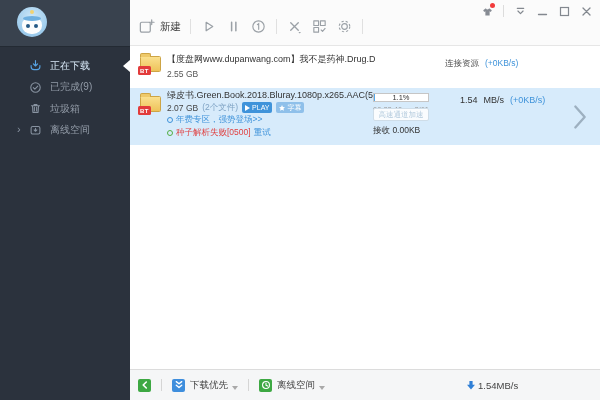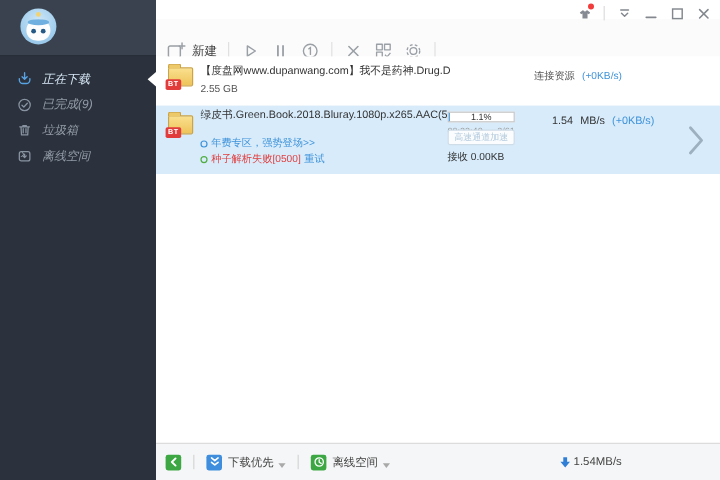--- a/index.html
+++ b/index.html
@@ -11,35 +11,35 @@
   .sidebar { position:absolute; left:0; top:0; width:130px; height:400px; background:#2b323d; }
   .sb-header { position:absolute; left:0; top:0; width:130px; height:47px; background:#39424e; border-bottom:1px solid #232a33; }
   .avatar { position:absolute; left:17px; top:7px; width:30px; height:30px; border-radius:50%;
             background:radial-gradient(circle at 50% 35%, #cfe7f7 0%, #a3cfee 60%, #8abde4 100%); overflow:hidden; }
   .avatar .face { position:absolute; left:5px; top:9px; width:20px; height:18px; background:#fdfdfd; border-radius:50% 50% 46% 46%; }
   .avatar .crest { position:absolute; left:13px; top:3px; width:4px; height:4px; background:#f2d272; border-radius:50%; }
   .avatar .eye { position:absolute; top:17px; width:4px; height:4px; background:#265a86; border-radius:50%; }
   .avatar .eye.l { left:9px; } .avatar .eye.r { left:17px; }
   .avatar .brow { position:absolute; left:6px; top:9px; width:18px; height:5px; background:#6fb0e0; border-radius:50%; }
   .sb-menu { position:absolute; left:0; top:55px; width:130px; }
-  .sb-item { position:relative; height:21.5px; display:flex; align-items:center; padding-left:14px;
-             color:#939ca8; font-size:10px; cursor:pointer;font-style:italic; }
+  .sb-item { position:relative; height:21.5px; display:flex; align-items:center; padding-left:29px;
+             color:#939ca8; font-size:10px; cursor:pointer; }
   .sb-item .sb-ic { width:13px; height:13px; margin-right:8px; flex:0 0 13px; color:#8893a1; }
   .sb-item.active { color:#d9e9f8; }
   .sb-item.active .sb-ic { color:#57a3e3; }
   .sb-item .expander { position:absolute; left:17px; top:50%; transform:translateY(-54%);
                        font-size:11px; color:#8893a1; line-height:1; }
   .sb-pointer { position:absolute; left:123px; top:60px; width:0; height:0;
                 border-top:6.5px solid transparent; border-bottom:6.5px solid transparent; border-right:7px solid #ffffff; }
 
   
   .content { position:absolute; left:130px; top:0; right:0; bottom:0; background:#fff; }
 
   
-  .toolbar { position:absolute; left:0; top:16px; right:0; height:46px; background:#fbfbfb;
+  .toolbar { position:absolute; left:0; top:0; right:0; height:46px; background:#fbfbfb;
              border-bottom:1px solid #e6e6e6; display:flex; align-items:center; padding:8px 11px 0 8px; }
   .tb-ic { width:17px; height:17px; color:#9aa0a6; cursor:pointer; }
   .tb-new { display:flex; align-items:center; cursor:pointer; }
   .tb-new .lbl { margin-left:5px; font-size:10.5px; color:#444; }
   .tb-sep { width:1px; height:15px; background:#e0e0e0; margin:0 9px; }
   .tb-group { display:flex; align-items:center; gap:8px; }
 
   
   .win-controls { position:absolute; top:3px; right:8px; display:flex; align-items:center; gap:10px; height:16px; }
   .wc { position:relative; width:12px; height:12px; color:#83888f; cursor:pointer; display:flex; align-items:center; justify-content:center; }
@@ -228,20 +228,36 @@
         <span style="color:#555">连接资源</span>
         <span class="blue">(+0KB/s)</span>
       </div>
     </div>
 
     <div class="row row2">
       <div class="folder" style="top:8px">
         <span class="bt-badge">BT</span>
       </div>
       <div class="r-title" style="top:2px">绿皮书.Green.Book.2018.Bluray.1080p.x265.AAC(5.1).G...</div>
+      <div class="meta-row" style="top:13.5px">
+        <span class="size">2.07 GB</span>
+        <span class="count">(2个文件)</span>
+        <span class="badge play">
+            <svg width="5" height="6" viewBox="0 0 5 6">
+              <path d="M0 0l5 3-5 3z" fill="#fff"></path>
+            </svg>
+            <span>PLAY</span>
+          </span>
+        <span class="badge sub">
+            <svg width="6" height="6" viewBox="0 0 10 10">
+              <path d="M5 0l1.5 3.2L10 3.7 7.5 6l.6 3.4L5 7.8 1.9 9.4 2.5 6 0 3.7l3.5-.5z" fill="#fff"></path>
+            </svg>
+            <span>字幕</span>
+          </span>
+      </div>
       <div class="link-row" style="top:25.5px">
         <span class="oicon"></span>
         <span class="blue">年费专区，强势登场&gt;&gt;</span>
       </div>
       <div class="link-row" style="top:39px">
         <span class="oicon green"></span>
         <span class="red">种子解析失败[0500]</span>
         <span class="blue">重试</span>
       </div>
       <div class="pcol" style="top:5px">

